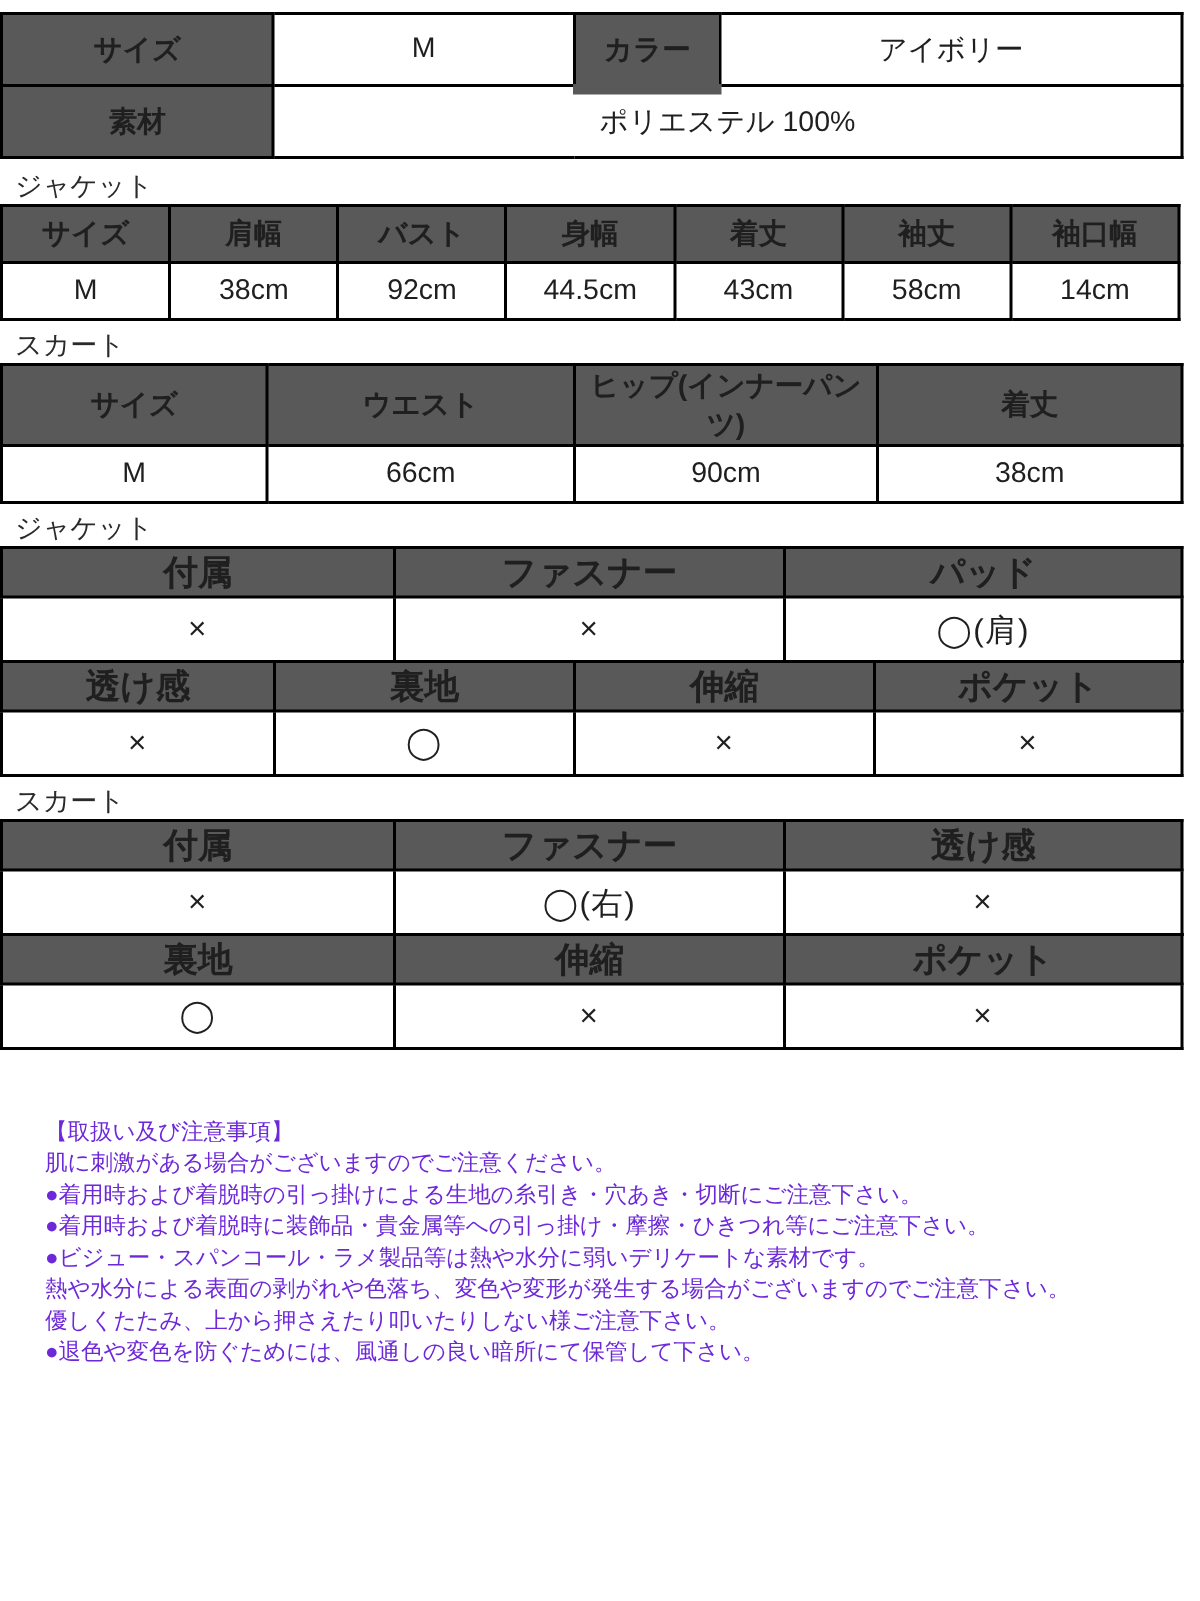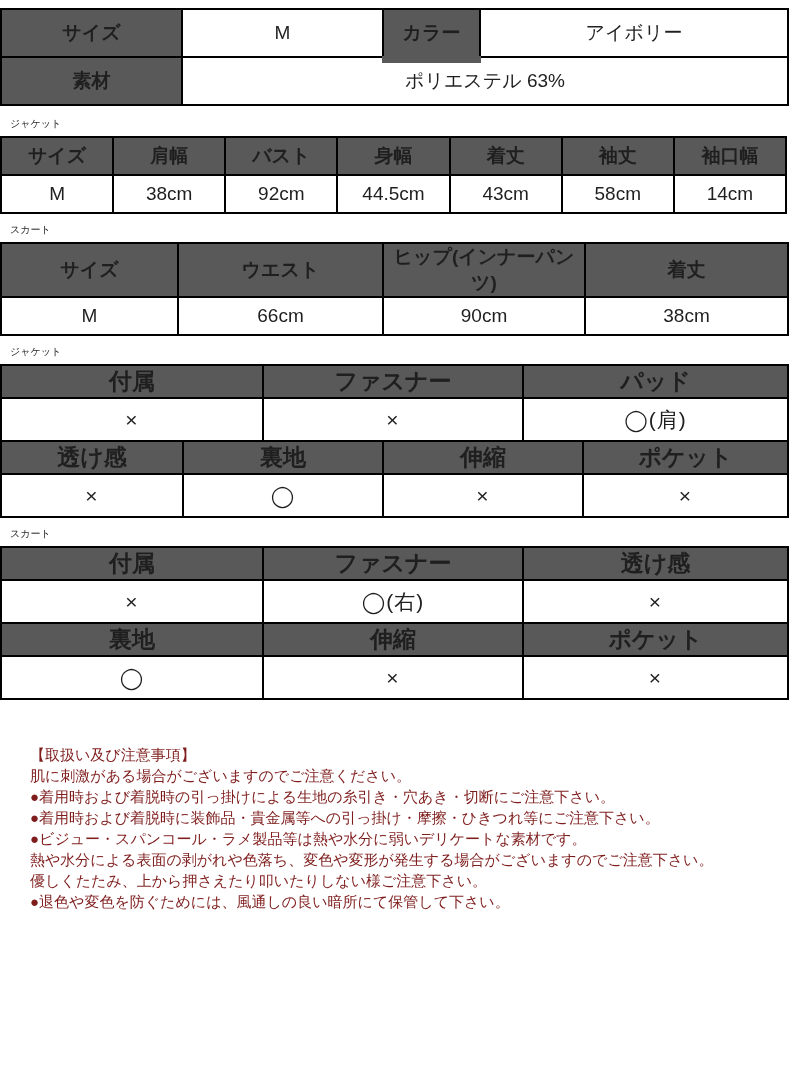--- a/index.html
+++ b/index.html
@@ -50,31 +50,31 @@
   .size-tbl td { height: 38px; }
 
   
   .detail-tbl td.hd  { height: 31px; font-size: 23px; }
   .detail-tbl td.val { height: 43px; }
   .detail-tbl.lower { margin-top: -2px; }
   .sym { font-size: 21px; letter-spacing: 1px; }
 
   .section-label {
     margin: 7px 15px 3px 10px;
-    font-size: 10px;
+    font-size: 18px;
     color: #2a2a2a;
     line-height: 18px;
   }
   .section-label.first { margin-top: 9px; }
 
   .notes {
     margin: 44px 0 0 30px;
     font-size: 15px;
     line-height: 21px;
-    color: #7f1d1d;
+    color: #6d28d9;
   }
   .notes div { white-space: nowrap; }
 </style>
 </head>
 <body>
 
 <div class="page">
 
   <table class="tbl info">
     <colgroup>
@@ -85,21 +85,21 @@
       </colgroup>
     <tbody>
         <tr>
       <td class="hd">サイズ</td>
       <td>M</td>
       <td class="hd overhang">カラー</td>
       <td>アイボリー</td>
     </tr>
     <tr>
       <td class="hd">素材</td>
-      <td colspan="3">ポリエステル 63%</td>
+      <td colspan="3">ポリエステル 100%</td>
     </tr>
   </tbody>
     </table>
 
   <div class="section-label first">ジャケット</div>
   <table class="tbl size-tbl">
     <tbody>
         <tr>
       <td class="hd">サイズ</td>
       <td class="hd">肩幅</td>

